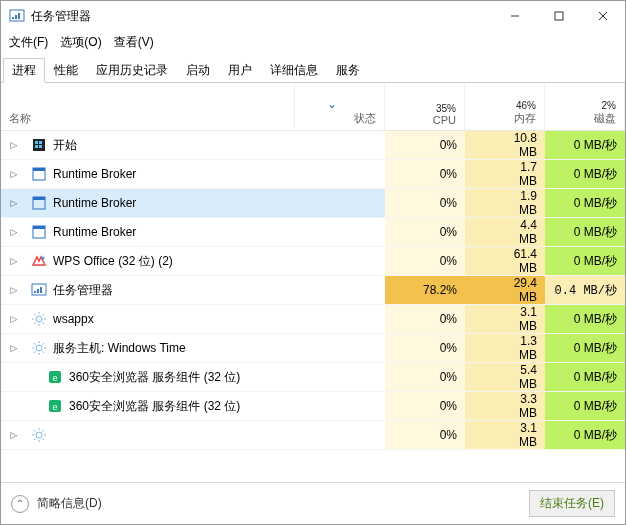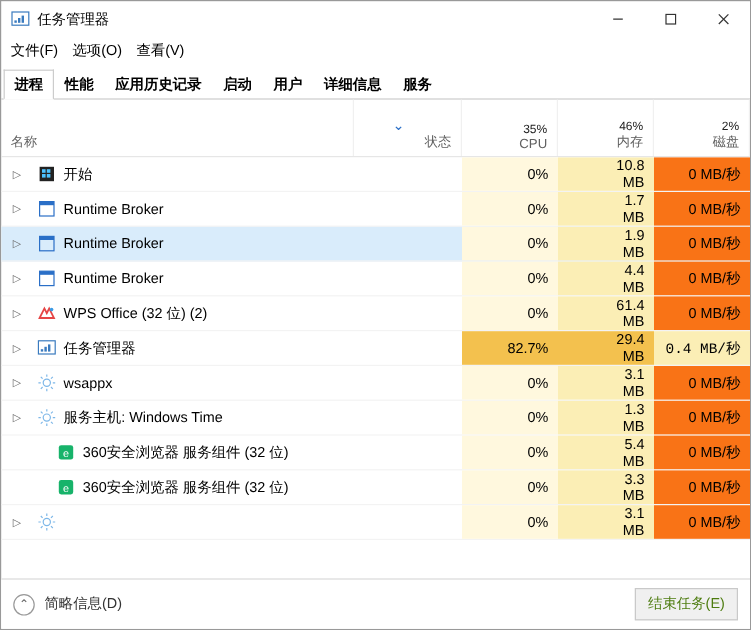--- a/index.html
+++ b/index.html
@@ -46,21 +46,20 @@
     font-size: 12px;
   }
 
   
   .tabbar {
     display: flex;
     padding: 4px 16px 0 2px;
     border-bottom: 1px solid #ccc;
     gap: 0;
     font-size: 12px;
-    font-weight: bold;
   }
   .tab {
     padding: 3px 8px;
     border: 1px solid transparent;
     position: relative;
     top: 1px;
   }
   .tab.active {
     background: #fff;
     border: 1px solid #ccc;
@@ -122,21 +121,21 @@
     overflow: hidden;
     white-space: nowrap;
   }
   .cell-status { width: 90px; }
   .cell-cpu, .cell-mem, .cell-disk {
     width: 80px; text-align: right; height: 100%;
     display: flex; align-items: center; justify-content: flex-end;
   }
   .cell-cpu { background: #fff8de; }
   .cell-mem { background: #fbeeb5; padding-left: 40px; }
-  .cell-disk { background: #f97316; }
+  .cell-disk { background: #bef264; }
 
   .hot-cpu  { background: #f3c14e !important; }
   .hot-mem  { background: #f3c14e !important; }
   .hot-disk { background: #fbeeb5 !important; font-family: Liberation Mono, monospace; }
 
   .exp {
     width: 10px; text-align: center; color: #666;
     font-size: 9px;
   }
   .indent { display:inline-block; }
@@ -338,21 +337,21 @@
             <svg viewBox="0 0 16 16">
               <rect x="1" y="2" width="14" height="11" fill="none" stroke="#3a7bbf"></rect>
               <rect x="3" y="9" width="2" height="2" fill="#3a7bbf"></rect>
               <rect x="6" y="7" width="2" height="4" fill="#3a7bbf"></rect>
               <rect x="9" y="5" width="2" height="6" fill="#3a7bbf"></rect>
             </svg>
           </span>
           <span>任务管理器</span>
         </div>
         <div class="cell cell-status"></div>
-        <div class="cell cell-cpu hot-cpu">82.7%</div>
+        <div class="cell cell-cpu hot-cpu">78.2%</div>
         <div class="cell cell-mem hot-mem">29.4 MB</div>
         <div class="cell cell-disk hot-disk">0.4 MB/秒</div>
       </div>
       <div class="row">
         <div class="cell cell-name">
           <span class="exp">▷</span>
           <span class="indent" style="width: 0px;"></span>
           <span class="icon-box">
             <svg viewBox="0 0 16 16">
               <circle cx="8" cy="8" r="3" fill="none" stroke="#7db7e8"></circle>

